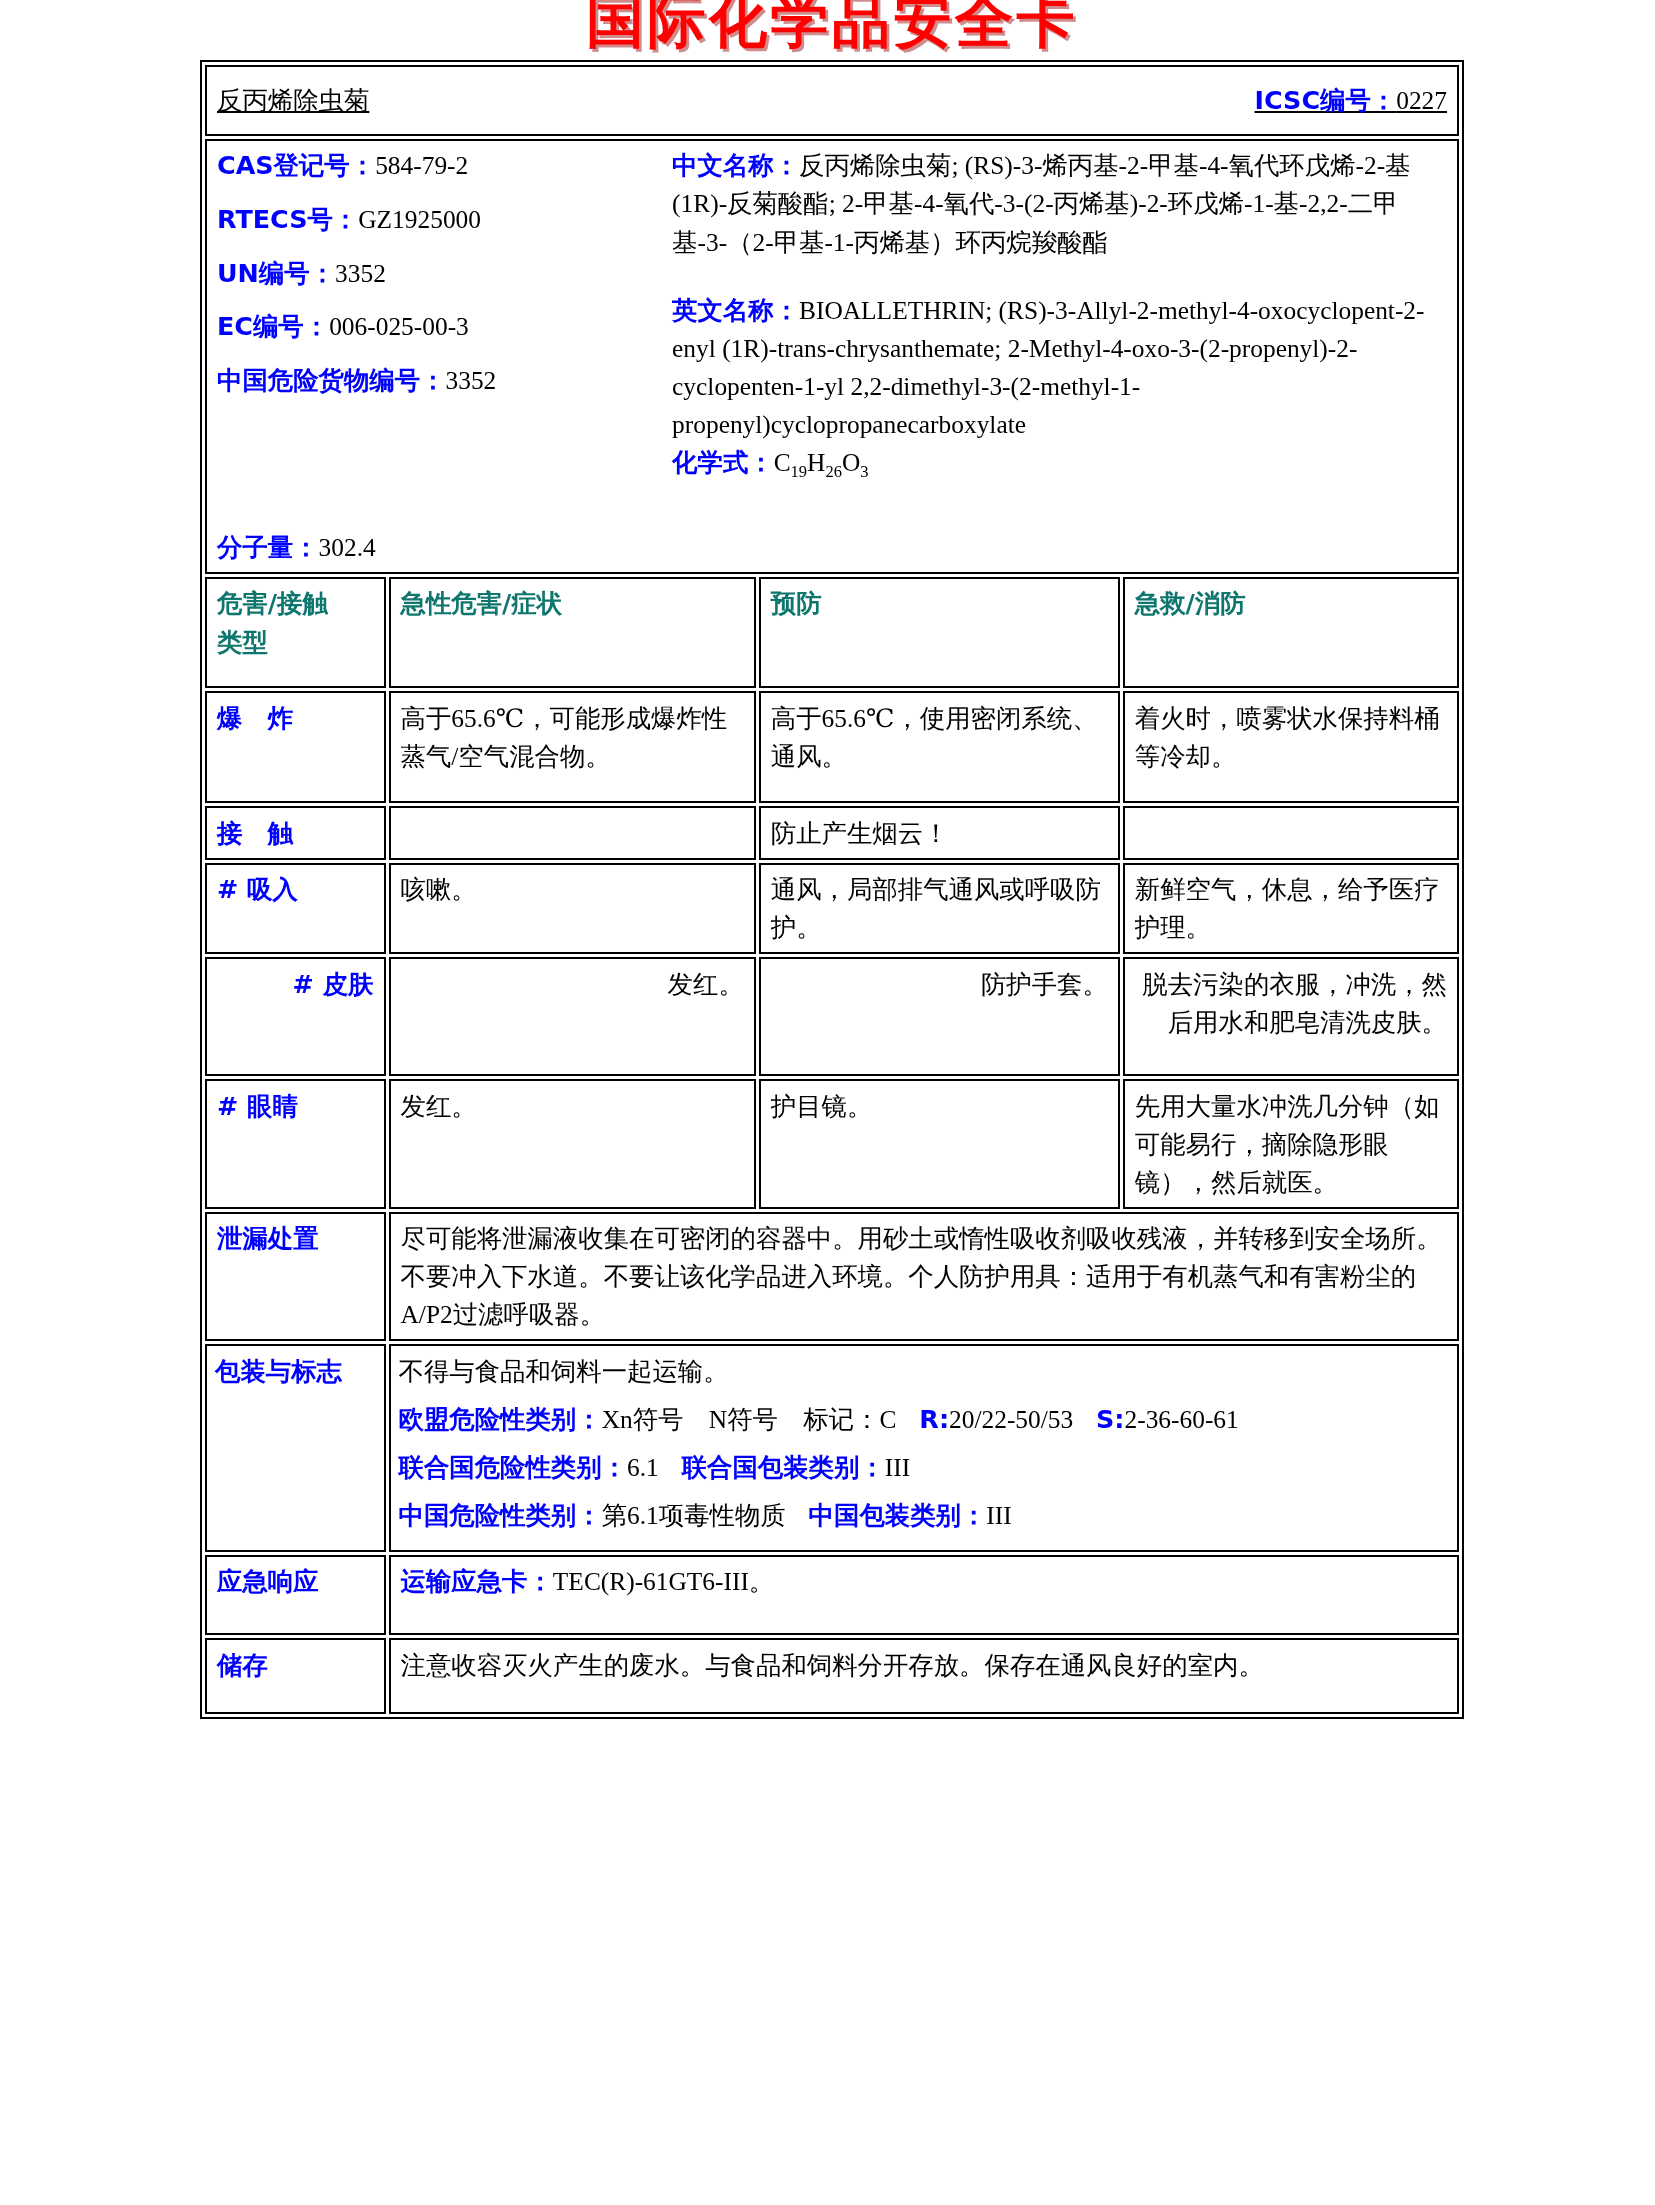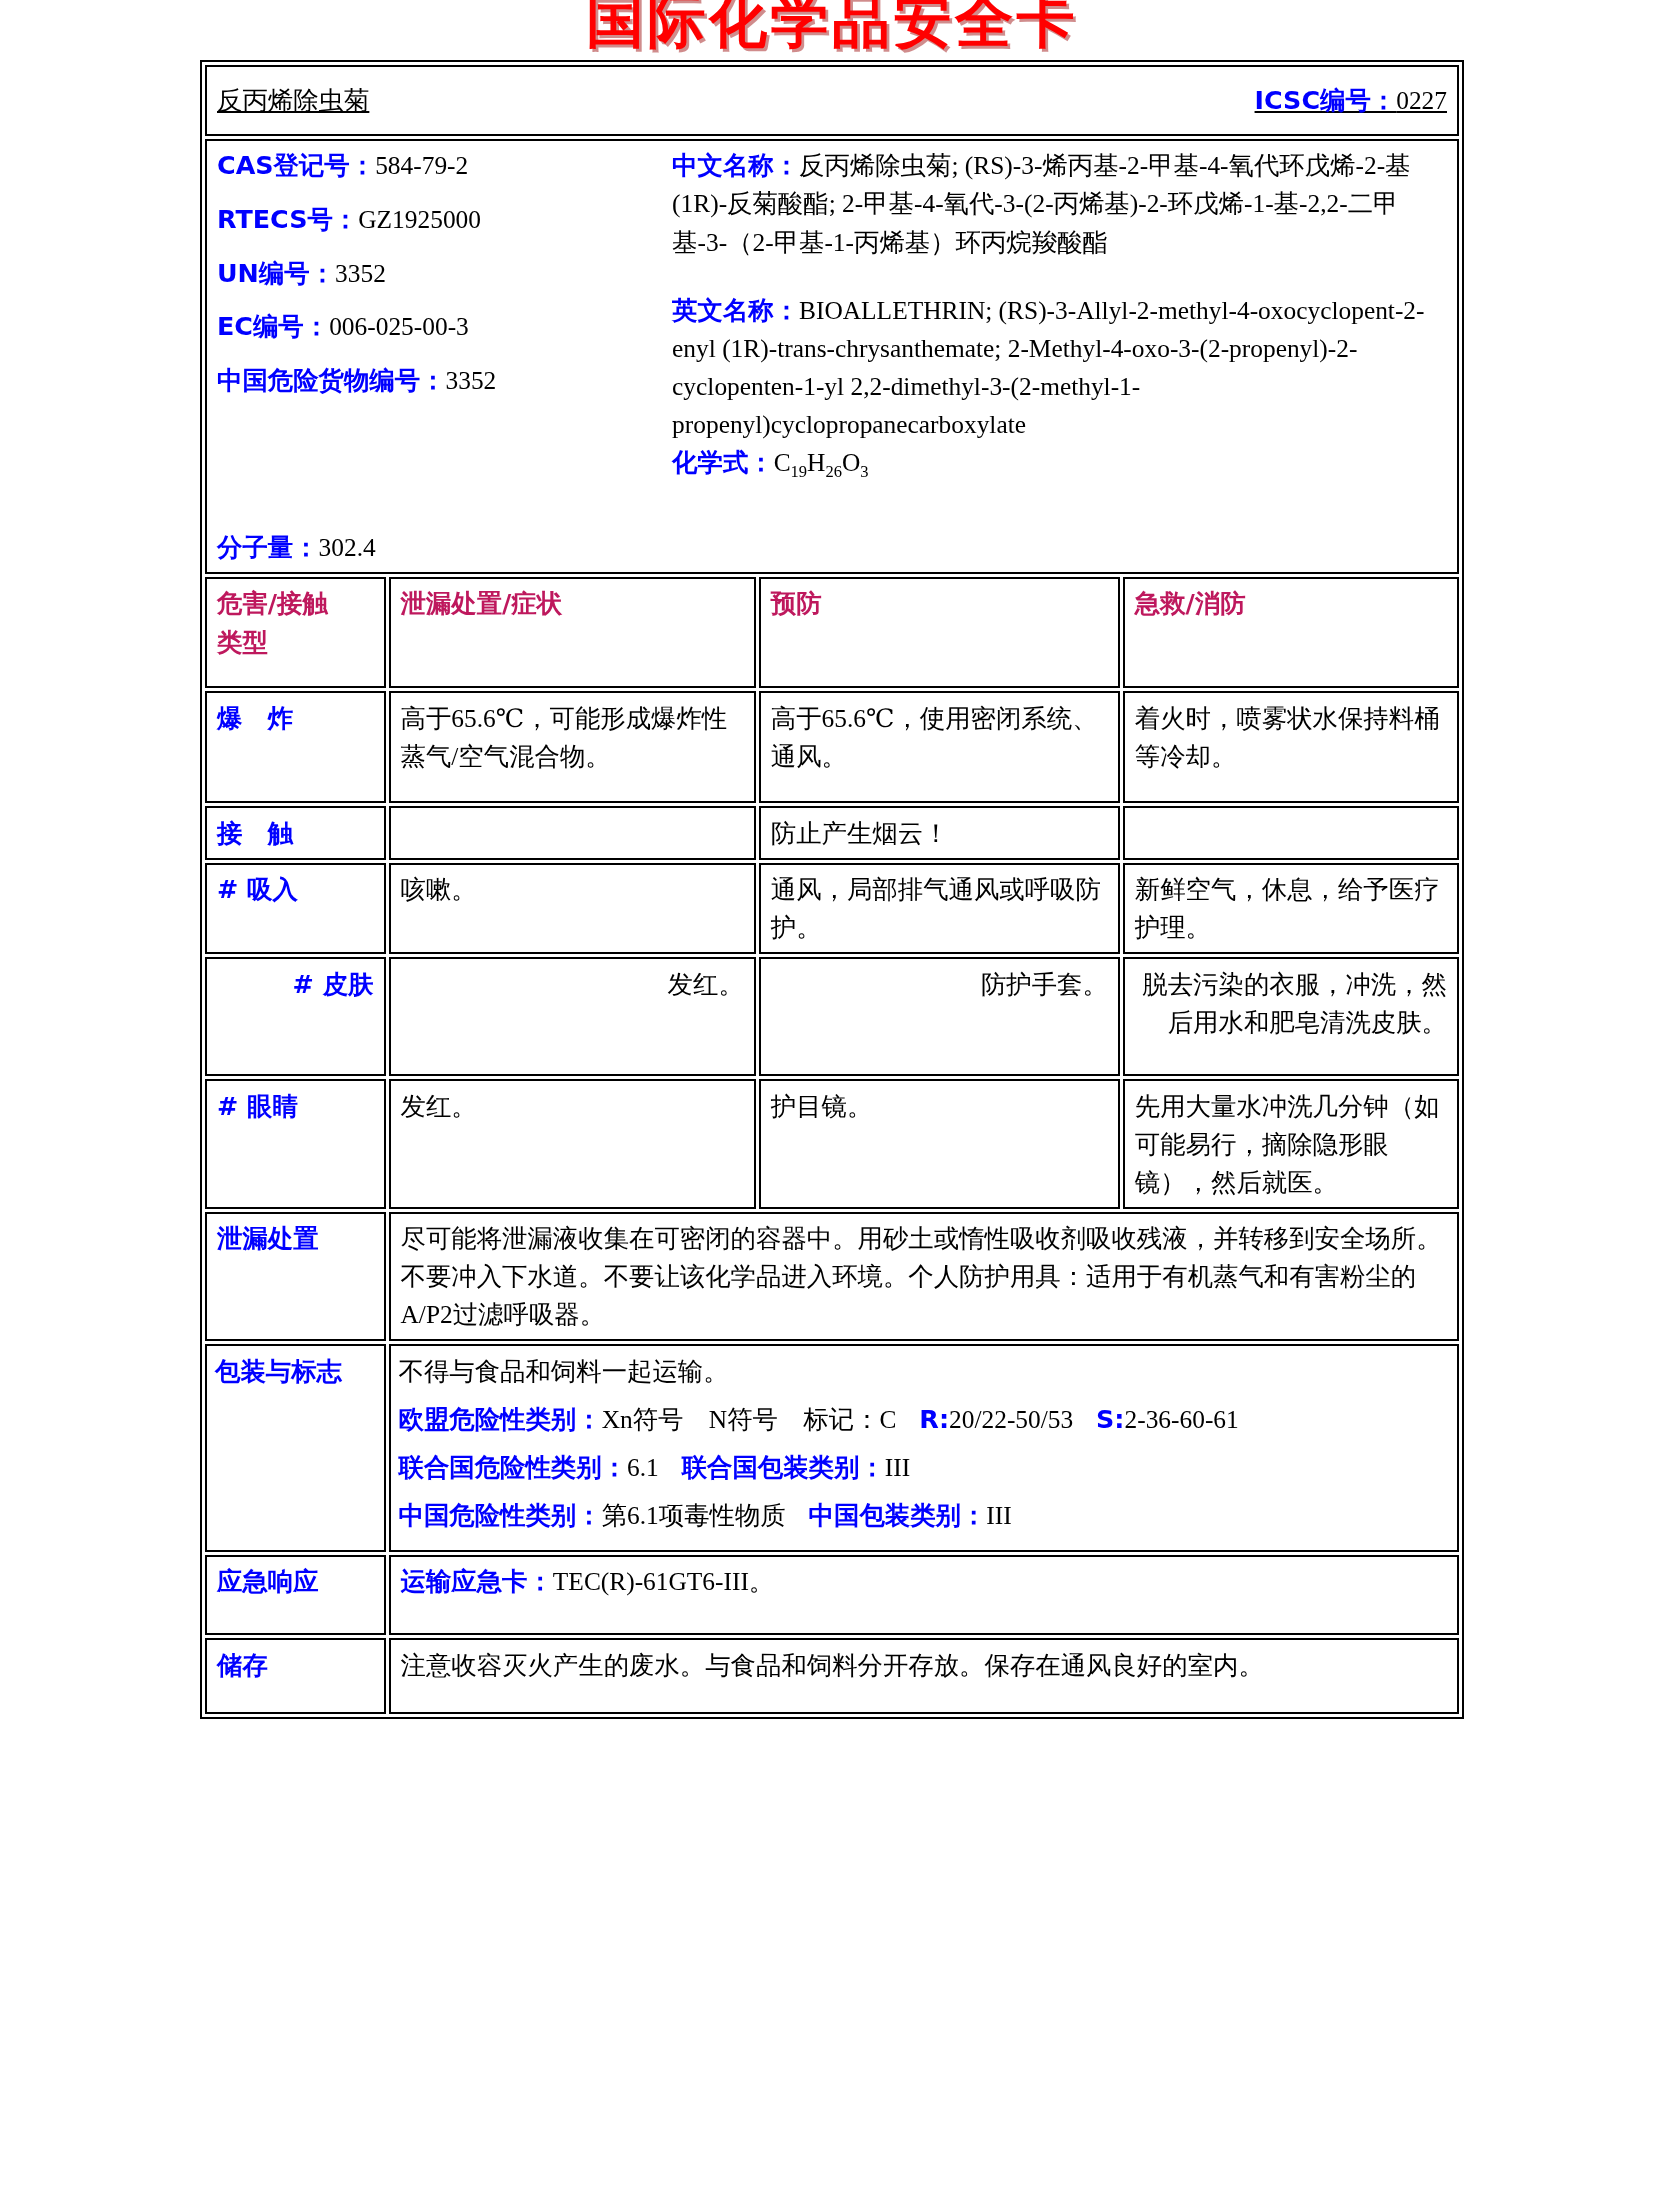--- a/index.html
+++ b/index.html
@@ -44,21 +44,21 @@
     vertical-align: top;
     text-align: left;
     background: #ffffff;
   }
   .lbl {
     color: #0000ff;
     font-family: "DejaVu Sans", "Liberation Sans", sans-serif;
     font-weight: bold;
   }
   th.colhead {
-    color: #be185d;
+    color: #0f766e;
     font-family: "DejaVu Sans", "Liberation Sans", sans-serif;
     font-weight: bold;
     font-size: 28px;
     text-align: center;
     vertical-align: middle;
     white-space: pre-line;
   }
   td.rowlabel {
     color: #0000ff;
     font-family: "DejaVu Sans", "Liberation Sans", sans-serif;
@@ -167,21 +167,21 @@
               <span class="lbl">化学式：</span><span><span>C</span><sub>19</sub><span>H</span><sub>26</sub><span>O</span><sub>3</sub></span>
             </p>
           </div>
         </div>
       </td>
     </tr>
 
     <tr class="r-head">
       <th class="colhead">危害/接触
 类型</th>
-      <th class="colhead">泄漏处置/症状</th>
+      <th class="colhead">急性危害/症状</th>
       <th class="colhead">预防</th>
       <th class="colhead">急救/消防</th>
     </tr>
 
 
     <tr class="r-exp">
       <td class="rowlabel">爆　炸</td>
       <td>高于65.6℃，可能形成爆炸性蒸气/空气混合物。</td>
       <td>高于65.6℃，使用密闭系统、通风。</td>
       <td>着火时，喷雾状水保持料桶等冷却。</td>

